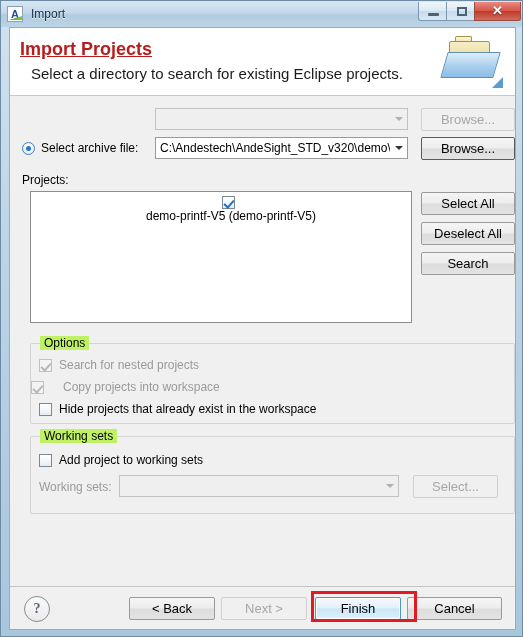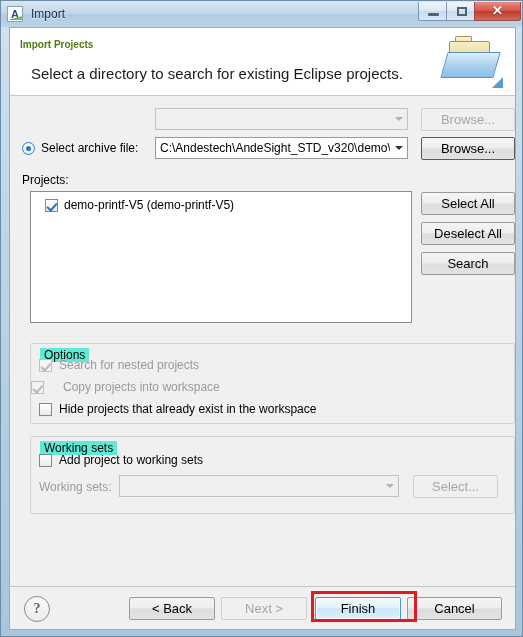--- a/index.html
+++ b/index.html
@@ -127,23 +127,24 @@
   .header {
     position: relative;
     height: 68px;
     background: #ffffff;
     border-bottom: 1px solid #c8c8c8;
     box-sizing: border-box;
   }
   .header-title {
     position: absolute;
     left: 10px; top: 11px;
-    font-size: 10px;
+    font-size: 18px;
     font-weight: bold;
-    color: #4d7c0f;
+    color: #b91c1c;
+    text-decoration: underline;
   }
   .header-sub {
     position: absolute;
     left: 21px; top: 37px;
     font-size: 15px;
     color: #1a1a1a;
   }
   .header-icon {
     position: absolute;
     right: 10px; top: 4px;
@@ -298,20 +299,21 @@
     box-sizing: border-box;
     background: #ffffff;
     border: 1px solid #8d8d8d;
   }
   .list-item {
     display: flex;
     align-items: center;
     height: 18px;
     padding-left: 14px;
     margin-top: 4px;
+    flex-direction: column;
   }
   .list-item .lbl { margin-left: 6px; }
 
   
   .cbox {
     width: 13px; height: 13px;
     box-sizing: border-box;
     border: 1px solid #7b8995;
     background: linear-gradient(to bottom, #ffffff 0%, #f2f5f8 60%, #e6ebf0 100%);
     position: relative;
@@ -336,24 +338,23 @@
   .group {
     position: absolute;
     box-sizing: border-box;
     border: 1px solid #d4d4d4;
     border-radius: 2px;
   }
   .group-title {
     position: absolute;
     top: -8px; left: 9px;
     padding: 0 4px;
-    background: #5eead4;
+    background: #bef264;
     font-size: 12px;
     color: #000000;
-    margin-top: 12px;
   }
   .opt-row {
     position: absolute;
     display: flex;
     align-items: center;
     height: 18px;
   }
   .opt-row .lbl { margin-left: 7px; }
 
   

